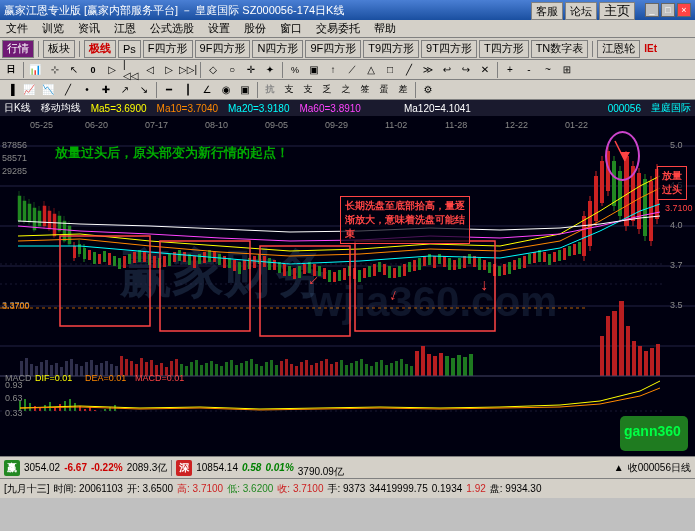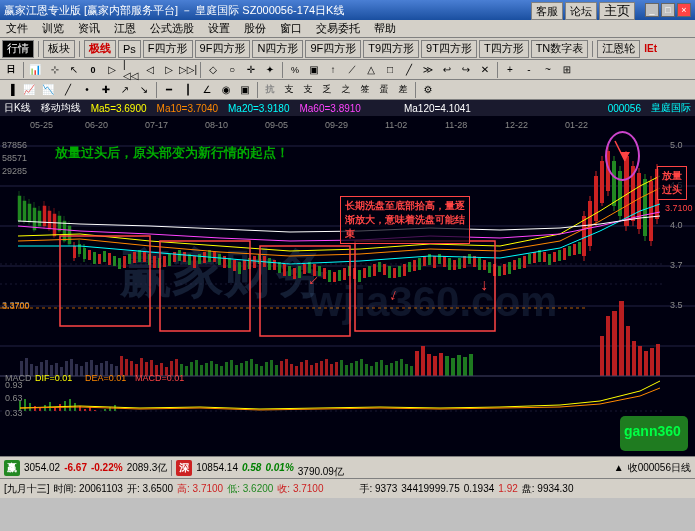--- a/index.html
+++ b/index.html
@@ -66,21 +66,21 @@
       background: #d4d0c8;
       border: 1px solid #808080;
       padding: 1px 4px;
       font-size: 11px;
       cursor: pointer;
       white-space: nowrap;
       color: #000;
       height: 18px;
       display: flex; align-items: center;
     }
-    .action-btn.active { background: #000000; color: white; }
+    .action-btn.active { background: #701a75; color: white; }
     .action-sep { width: 1px; height: 16px; background: #808080; margin: 0 2px; }
 
     
     .toolbar {
       background: #d4d0c8;
       height: 20px;
       display: flex;
       align-items: center;
       padding: 0 2px;
       border-bottom: 1px solid #808080;
@@ -739,18 +739,18 @@
   <span style="color:#000;">收000056日线</span>
 </div>
 
 <div class="status-bar" style="height:20px; font-size:10px; background:#d4d0c8;">
   <span style="color:#000;">[九月十三]</span>
   <span style="color:#000;">时间: 20061103</span>
   <span style="color:#000;">开: 3.6500</span>
   <span style="color:#cc2222;">高: 3.7100</span>
   <span style="color:#228822;">低: 3.6200</span>
   <span style="color:#cc2222;">收: 3.7100</span>
-  <span style="color:#000;margin-left:32px;">手: 9373</span>
+  <span style="color:#000;">手: 9373</span>
   <span style="color:#000;">34419999.75</span>
   <span style="color:#000;">0.1934</span>
   <span style="color:#cc2222;">1.92</span>
   <span style="color:#000;">盘: 9934.30</span>
 </div>
 
 </body></html>

